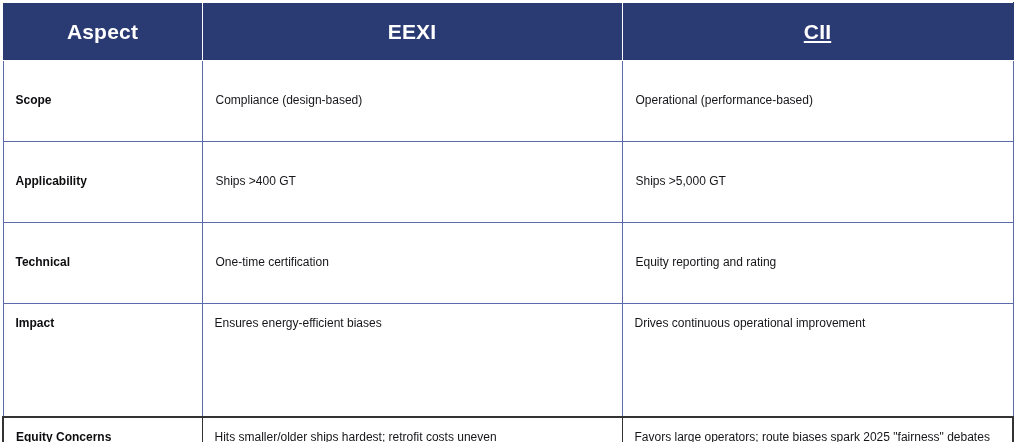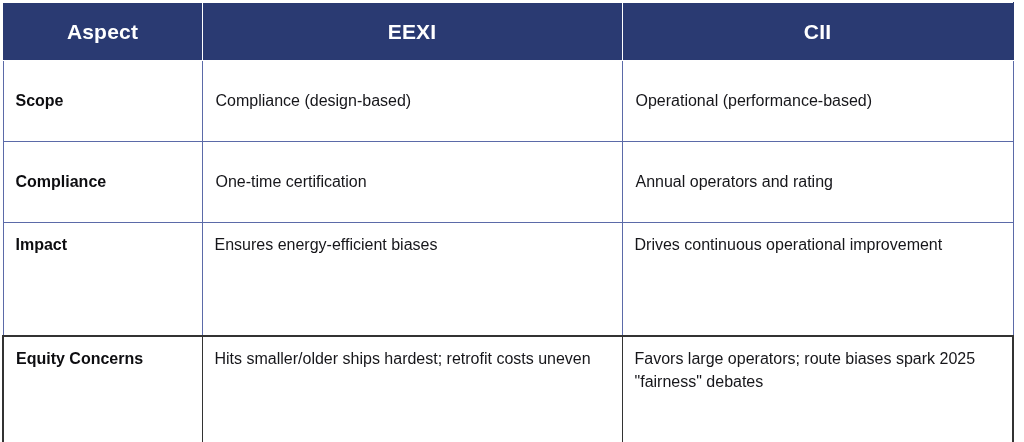--- a/index.html
+++ b/index.html
@@ -40,26 +40,26 @@
     font-size: 21px;
     font-weight: bold;
     text-align: center;
     vertical-align: middle;
     height: 57px;
     padding: 0 8px;
     border: 1px solid #ffffff;
     letter-spacing: 0.2px;
   }
   thead th.th-aspect { border-left: 1px solid #2a3a72; }
-  thead th.th-cii    { border-right: 1px solid #2a3a72; }
+  thead th.th-cii    { border-right: 1px solid #2a3a72; text-decoration: underline; }
 
   tbody td {
     border: 1px solid #5b6aa8;
     vertical-align: middle;
-    font-size: 16px;
+    font-size: 12px;
     color: #16161a;
     line-height: 1.42;
     padding: 11px 14px 11px 13px;
     background: #ffffff;
     margin-top: 40px;
   }
 
   tbody td.aspect-cell {
     font-weight: bold;
     padding-left: 12px;
@@ -101,24 +101,29 @@
         <th class="th-eexi">EEXI</th>
         <th class="th-cii">CII</th>
       </tr>
     </thead>
     <tbody>
       <tr class="r-scope">
         <td class="aspect-cell">Scope</td>
         <td class="eexi-cell">Compliance (design-based)</td>
         <td class="cii-cell">Operational (performance-based)</td>
       </tr>
+      <tr class="r-applicability">
+        <td class="aspect-cell">Applicability</td>
+        <td class="eexi-cell">Ships &gt;400 GT</td>
+        <td class="cii-cell">Ships &gt;5,000 GT</td>
+      </tr>
       <tr class="r-compliance">
-        <td class="aspect-cell">Compliance</td>
+        <td class="aspect-cell">Technical</td>
         <td class="eexi-cell">One-time certification</td>
-        <td class="cii-cell">Annual operators and rating</td>
+        <td class="cii-cell">Equity reporting and rating</td>
       </tr>
       <tr class="r-impact">
         <td class="aspect-cell">Impact</td>
         <td class="eexi-cell">Ensures energy-efficient biases</td>
         <td class="cii-cell">Drives continuous operational improvement</td>
       </tr>
       <tr class="r-equity">
         <td class="aspect-cell">Equity Concerns</td>
         <td class="eexi-cell">Hits smaller/older ships hardest; retrofit costs uneven</td>
         <td class="cii-cell">Favors large operators; route biases spark 2025 "fairness" debates</td>

